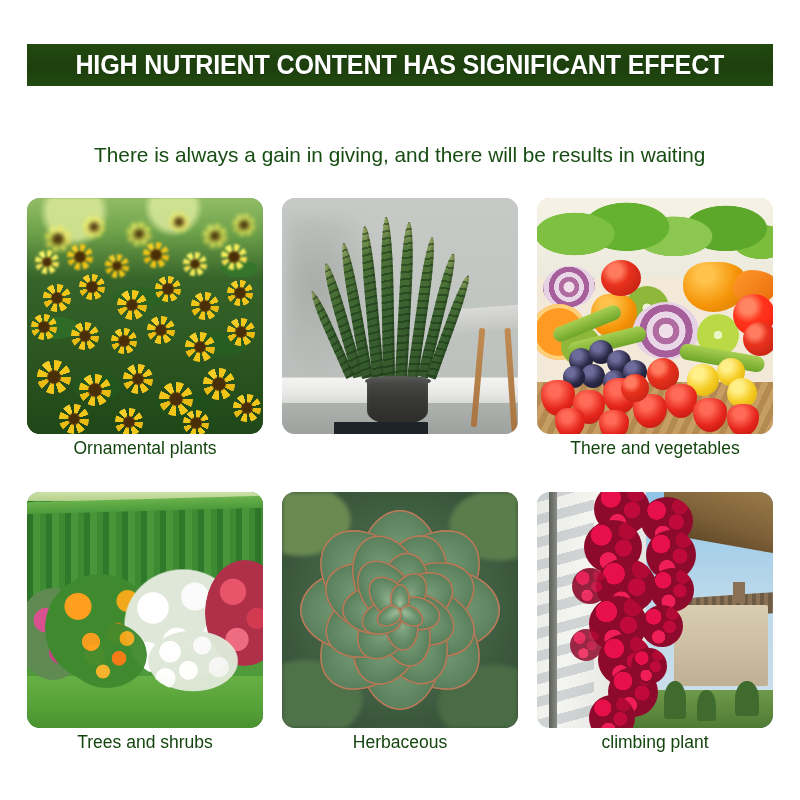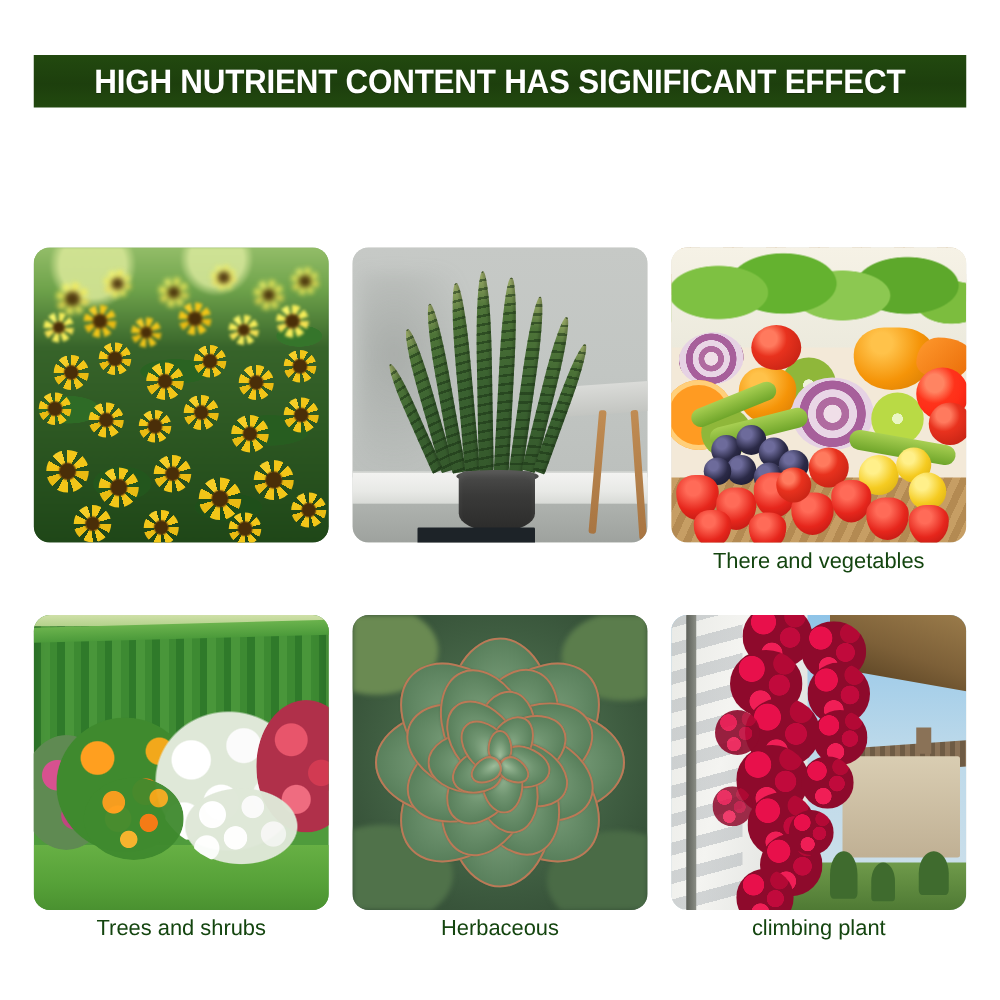--- a/index.html
+++ b/index.html
@@ -279,20 +279,23 @@
 </style>
 </head>
 <body>
 
 <div class="page">
 
   <div class="banner">
     <div class="banner-text">HIGH NUTRIENT CONTENT HAS SIGNIFICANT EFFECT</div>
   </div>
 
+  <div class="tagline-wrap">
+    <span class="tagline">There is always a gain in giving, and there will be results in waiting</span>
+  </div>
 
   <div class="grid">
 
     <div class="cell" style="left:27px; top:198px;">
       <div class="thumb">
         <div class="scene sc-orn">
           <div class="bg-blur"></div>
           <div class="leafmass"></div>
 
           <div class="flower softer pale" style="left:18px;  top:28px; width:26px; height:26px;"></div>
@@ -325,20 +328,21 @@
           <div class="flower" style="left:52px;  top:176px; width:32px; height:32px;"></div>
           <div class="flower" style="left:96px;  top:166px; width:30px; height:30px;"></div>
           <div class="flower" style="left:132px; top:184px; width:34px; height:34px;"></div>
           <div class="flower" style="left:176px; top:170px; width:32px; height:32px;"></div>
           <div class="flower" style="left:206px; top:196px; width:28px; height:28px;"></div>
           <div class="flower" style="left:32px;  top:206px; width:30px; height:30px;"></div>
           <div class="flower" style="left:88px;  top:210px; width:28px; height:28px;"></div>
           <div class="flower" style="left:156px; top:212px; width:26px; height:26px;"></div>
         </div>
       </div>
+      <div class="caption">Ornamental plants</div>
     </div>
 
     <div class="cell" style="left:282px; top:198px;">
       <div class="thumb">
         <div class="scene sc-fol">
           <div class="wall"></div>
           <div class="wall-shadow"></div>
           <div class="baseboard"></div>
           <div class="floor"></div>
 

